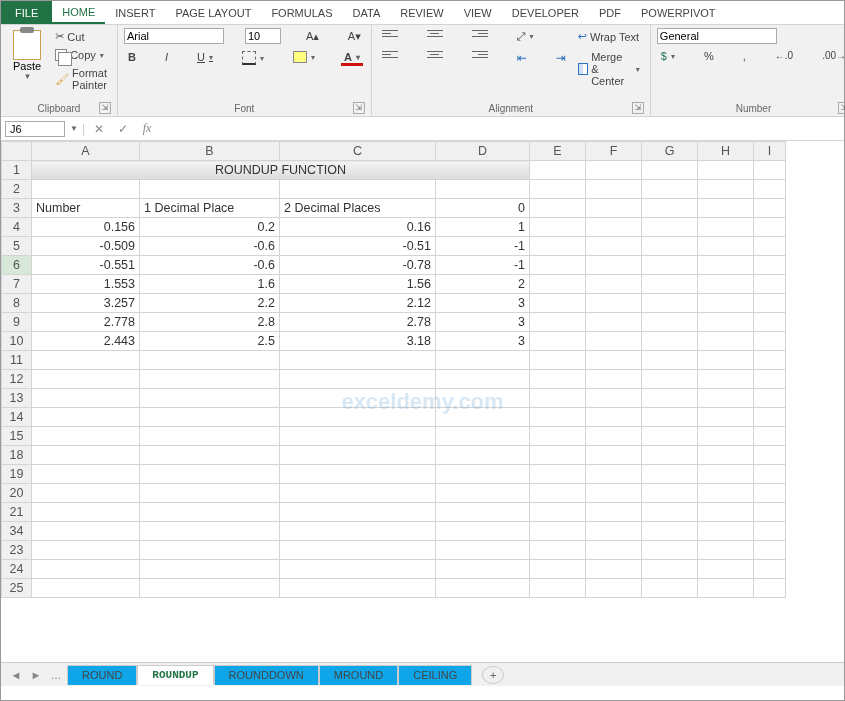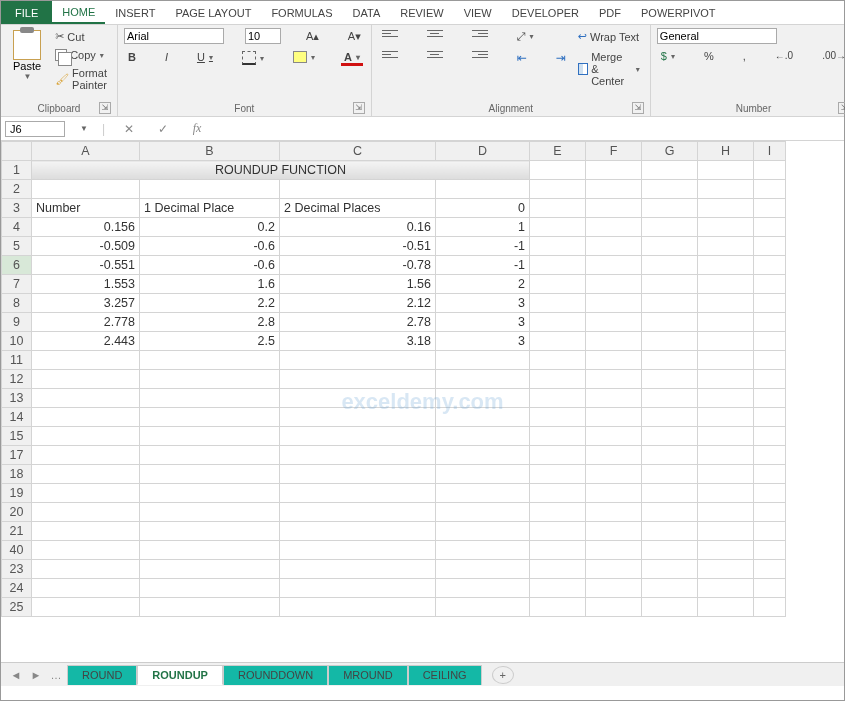--- a/index.html
+++ b/index.html
@@ -54,21 +54,21 @@
 .num-select { border: 1px solid #aaa; background: #fff; font-size: 11px; padding: 1px 2px; width: 120px; }
 .dollar { color: #217346; }
 .percent { color: #444; }
 .comma { color: #444; }
 .dec-icon { font-size: 10px; }
 
 .cond-fmt { display: flex; flex-direction: column; align-items: center; padding: 2px; cursor: pointer; }
 .cond-icon { width: 22px; height: 22px; border: 1px solid #888; background: linear-gradient(180deg,#f8c060,#f0f0f0); }
 
 
-.fx-bar { display: flex; align-items: center; height: 24px; border-bottom: 1px solid #d4d4d4; font-size: 12px; background: #fff; padding: 2px 4px; gap: 14px; }
+.fx-bar { display: flex; align-items: center; height: 24px; border-bottom: 1px solid #d4d4d4; font-size: 12px; background: #fff; padding: 2px 4px; gap: 4px; }
 .namebox { width: 60px; border: 1px solid #aaa; padding: 1px 4px; font-size: 11px; }
 .fx-btn { width: 20px; text-align: center; color: #888; cursor: pointer; }
 .fx-label { font-style: italic; font-family: "Times New Roman", serif; }
 .fx-input { flex: 1; border: none; outline: none; font-size: 12px; padding: 1px 4px; }
 
 
 .grid-wrap { position: relative; height: 521px; overflow: hidden; background: #fff; }
 .grid { border-collapse: collapse; font-size: 12.5px; color: #333; }
 .grid th, .grid td { border: 1px solid #d4d4d4; padding: 0 4px; height: 19px; }
 .corner { width: 30px; background: #f0f0f0; border: 1px solid #ccc; }
@@ -78,22 +78,22 @@
 .colE, .colF, .colG, .colH { width: 56px; } .colI { width: 32px; }
 .title-cell { background: linear-gradient(180deg,#f4f4f4,#dcdcdc); text-align: center; font-weight: 400; }
 .num { text-align: right; }
 .txt { text-align: left; }
 .row-active .rowhdr { background: #d8e8d8; }
 .watermark { position: absolute; left: 50%; top: 50%; transform: translate(-50%,-50%); font-size: 22px; color: rgba(100,160,210,0.25); font-weight: bold; pointer-events: none; }
 
 
 .sheet-bar { display: flex; align-items: center; height: 24px; background: #f0f0f0; border-top: 1px solid #ccc; font-size: 11px; padding: 0 6px; gap: 2px; }
 .nav-btn { width: 18px; text-align: center; color: #888; cursor: pointer; }
-.sheet-tab { padding: 3px 14px; background: #14b8a6; border: 1px solid #ccc; border-bottom: none; cursor: pointer; color: #444; }
-.sheet-tab.active { background: #fff; color: #217346; font-weight: bold; border-bottom: 1px solid #fff; }
+.sheet-tab { padding: 3px 14px; background: #0ea5e9; border: 1px solid #ccc; border-bottom: none; cursor: pointer; color: #444; }
+.sheet-tab.active { background: #fff; color: #217346; font-weight: bold; border-bottom: 1px solid #fff; font-family: Liberation Mono, monospace; }
 .new-sheet { width: 22px; height: 18px; border: 1px solid #ccc; border-radius: 50%; text-align: center; line-height: 16px; cursor: pointer; color: #666; margin-left: 8px; }
 
 .frame { border: 1px solid #999; width: 845px; height: 701px; }
 </style>
 </head>
 <body>
 
 <div class="frame">
 
 <div class="tab-bar">
@@ -460,32 +460,20 @@
             <td></td>
             <td></td>
             <td></td>
             <td></td>
             <td></td>
             <td></td>
             <td></td>
             <td></td>
           </tr>
           <tr class="">
-            <th class="rowhdr">17</th>
-            <td></td>
-            <td></td>
-            <td></td>
-            <td></td>
-            <td></td>
-            <td></td>
-            <td></td>
-            <td></td>
-            <td></td>
-          </tr>
-          <tr class="">
             <th class="rowhdr">18</th>
             <td></td>
             <td></td>
             <td></td>
             <td></td>
             <td></td>
             <td></td>
             <td></td>
             <td></td>
             <td></td>
@@ -520,21 +508,21 @@
             <td></td>
             <td></td>
             <td></td>
             <td></td>
             <td></td>
             <td></td>
             <td></td>
             <td></td>
           </tr>
           <tr class="">
-            <th class="rowhdr">40</th>
+            <th class="rowhdr">34</th>
             <td></td>
             <td></td>
             <td></td>
             <td></td>
             <td></td>
             <td></td>
             <td></td>
             <td></td>
             <td></td>
           </tr>

